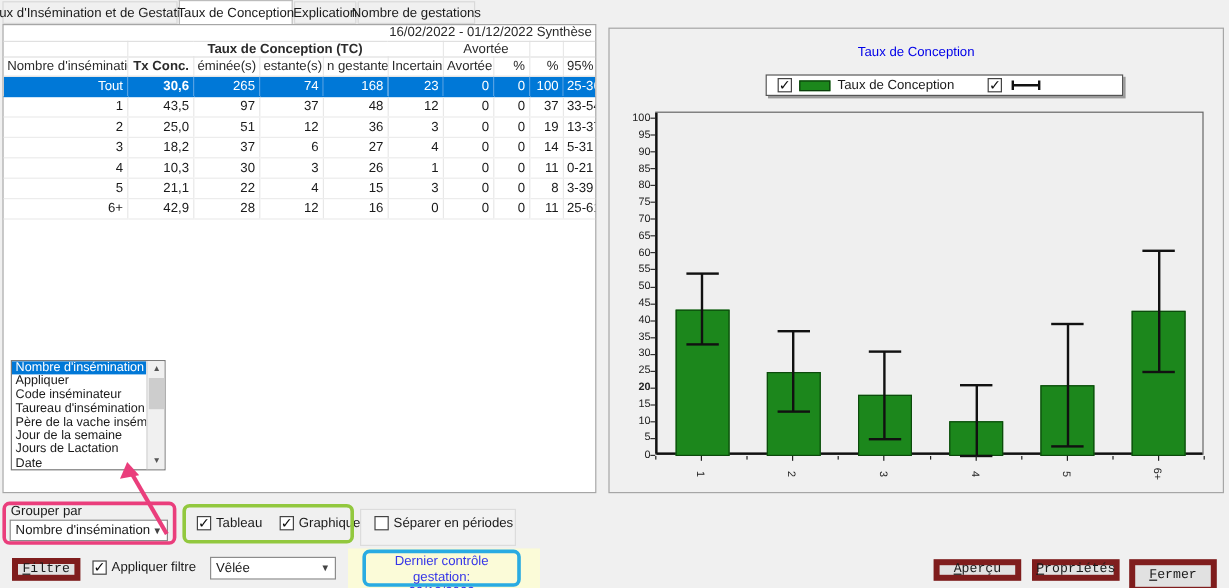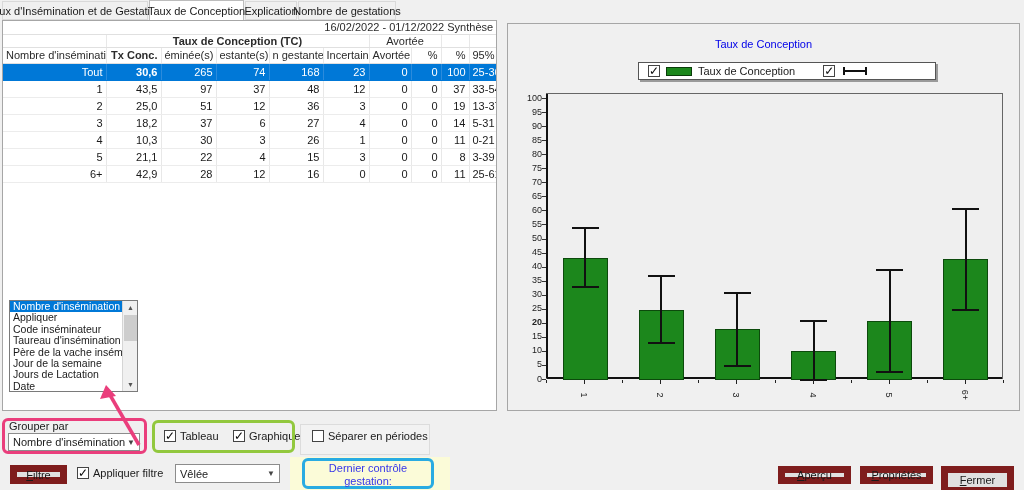--- a/index.html
+++ b/index.html
@@ -86,22 +86,22 @@
   .label { white-space:nowrap;text-align:center; }
   .dd {
     background:#ffffff; border:1px solid #8c8c8c; display:flex; align-items:center;
     padding:0 4px; font-size:11px; white-space:nowrap;
   }
   .chev { margin-left:auto; color:#444; font-size:8px; }
   .cb { width:12px; height:12px; border:1px solid #444; background:#fff; display:inline-block; position:relative; flex:none; }
   .cb.checked::after { content:"✓"; position:absolute; left:0px; top:-2.5px; font-size:12px; color:#0a0a0a; }
   .cbrow { display:flex; align-items:center; gap:4px; white-space:nowrap; }
   .btn {
-    background:#e1e1e1; border:7px solid #7f1d1d; display:flex; align-items:center; justify-content:center;
-    font-size:11px; cursor:default;
+    background:#e1e1e1; border:5px solid #7f1d1d; display:flex; align-items:center; justify-content:center;
+    font-size:11px; cursor:default;font-family:Liberation Mono, monospace;
   }
   .btn span::first-letter { text-decoration:underline; }
   .groupbox { border:1px solid #dcdcdc; background:#f2f2f2; }
 
   .annot { border-radius:6px; z-index:5; pointer-events:none; }
   .annot.pink { border:3px solid #ea3e7c; }
   .annot.green { border:3px solid #92c83e; }
   .annot.blue { border:3px solid #29abe2; background:#fbfbd8; }
   .yellowbar { background:#fbfbd8; }
   .bluetext { color:#3636e8; text-align:center; line-height:13px; }

